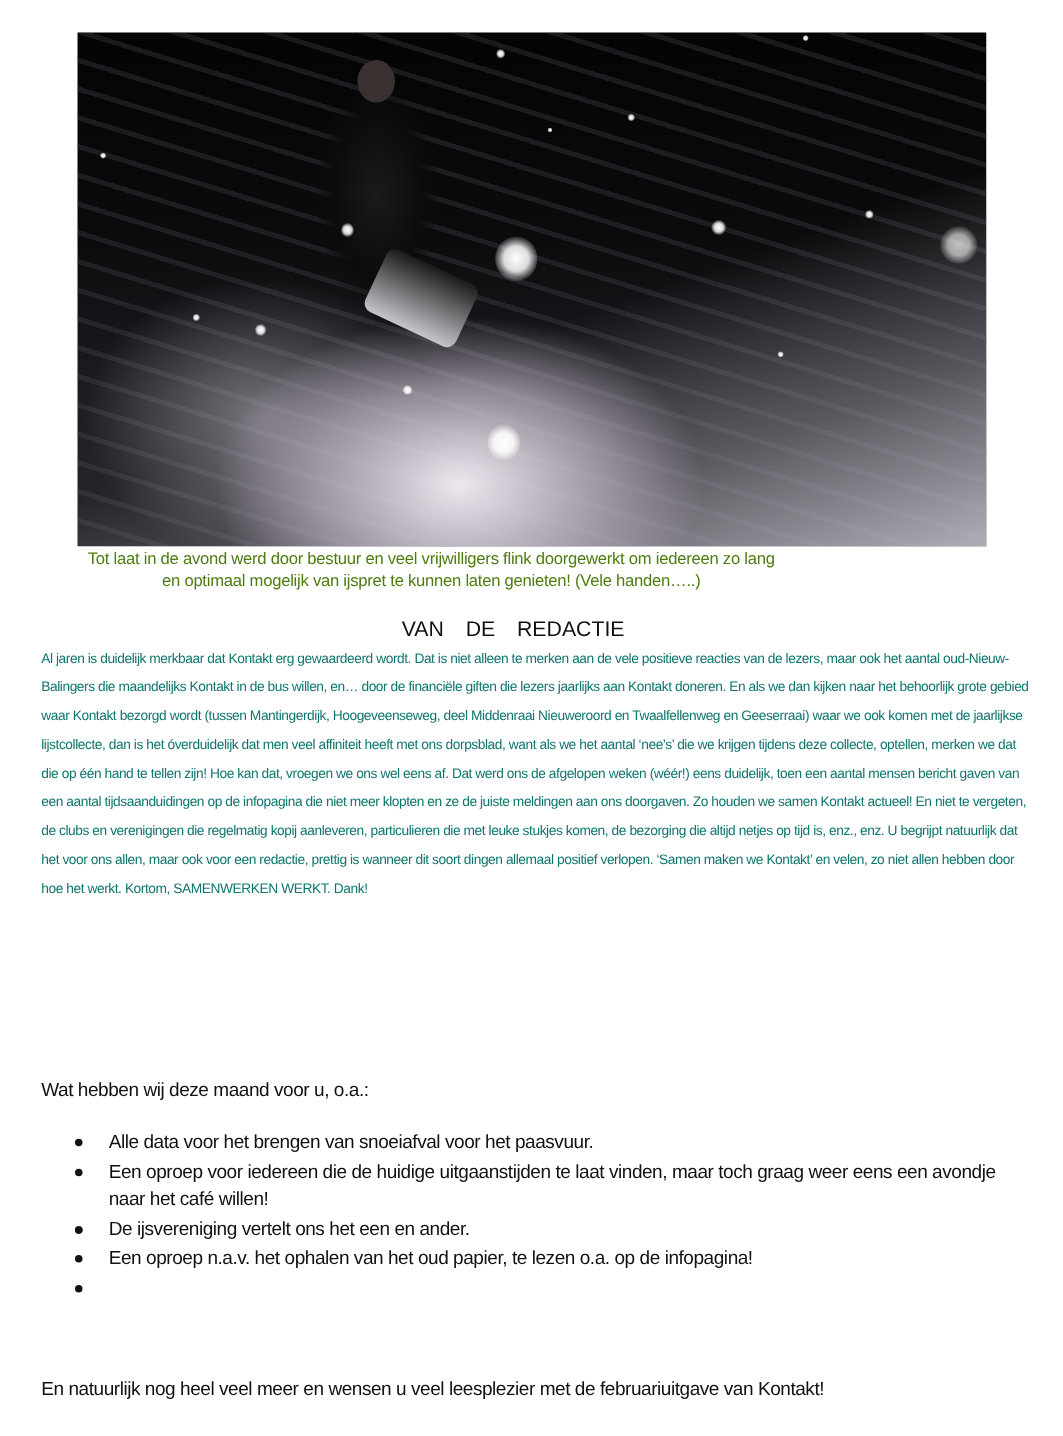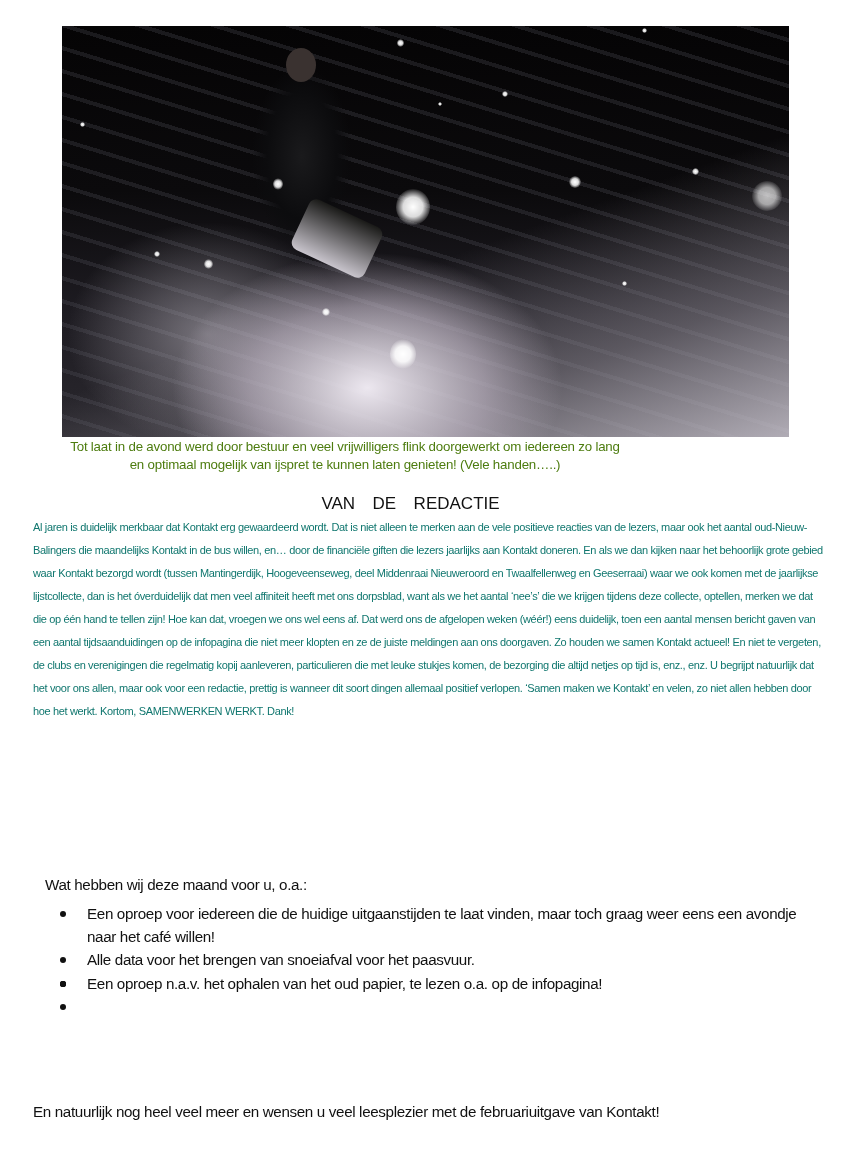--- a/index.html
+++ b/index.html
@@ -43,21 +43,21 @@
     }
     .section-title {
       position: absolute; left: 0; width: 821px; top: 494px;
       text-align: center; font-size: 17px; color: #111; word-spacing: 4px;
     }
     .body-text {
       position: absolute; left: 33px; width: 795px; top: 516px;
       font-size: 11px; line-height: 23px; color: #0f766e; letter-spacing: -0.35px;
       margin: 0;
     }
-    .intro { position: absolute; left: 33px; top: 864px; font-size: 15.2px; color: #111; letter-spacing: -0.35px; margin: 12px; }
+    .intro { position: absolute; left: 33px; top: 864px; font-size: 15.2px; color: #111; letter-spacing: -0.35px; margin: 0; }
     .bullets {
       position: absolute; left: 57px; top: 903px; width: 760px; margin: 0; padding: 0; list-style: none;
       font-size: 15.2px; line-height: 22.5px; color: #111; letter-spacing: -0.35px;
     }
     .bullets li { position: relative; padding-left: 30px; margin: 0 0 1px 0; }
     .bullets .dot {
       position: absolute; left: 3px; top: 8px; width: 6px; height: 6px; border-radius: 50%; background: #111;
     }
     .closing { position: absolute; left: 33px; top: 1103px; font-size: 15.2px; color: #111; letter-spacing: -0.35px; margin: 0; }
   </style>
@@ -90,21 +90,21 @@
   <div>en optimaal mogelijk van ijspret te kunnen laten genieten! (Vele handen…..)</div>
 </div>
 
 <div class="section-title" style="white-space:pre;">VAN  DE  REDACTIE</div>
 
 <p class="body-text">Al jaren is duidelijk merkbaar dat Kontakt erg gewaardeerd wordt. Dat is niet alleen te merken aan de vele positieve  reacties van de lezers, maar ook het aantal oud-Nieuw-Balingers die maandelijks Kontakt in de bus willen, en… door de financiële giften die lezers jaarlijks aan Kontakt doneren. En als we dan kijken naar het behoorlijk grote gebied waar Kontakt bezorgd wordt (tussen Mantingerdijk, Hoogeveenseweg, deel Middenraai Nieuweroord en Twaalfellenweg en Geeserraai) waar we ook komen met de jaarlijkse lijstcollecte, dan is het óverduidelijk dat men veel affiniteit heeft met ons dorpsblad, want als we het aantal ‘nee’s’ die we krijgen tijdens deze collecte, optellen, merken we dat die op één hand te tellen zijn! Hoe kan dat, vroegen we ons wel eens af. Dat werd ons de afgelopen weken (wéér!) eens duidelijk, toen een aantal mensen bericht gaven van een aantal tijdsaanduidingen op de infopagina die niet meer klopten en ze de juiste meldingen aan ons doorgaven. Zo houden we samen Kontakt actueel! En niet te vergeten, de clubs en verenigingen die regelmatig kopij aanleveren, particulieren die met leuke stukjes komen, de bezorging die altijd netjes op tijd is, enz., enz. U begrijpt natuurlijk dat het voor ons allen, maar ook voor een redactie, prettig is wanneer dit soort dingen allemaal positief verlopen. ‘Samen maken we Kontakt’ en velen, zo niet allen hebben door hoe het werkt. Kortom, SAMENWERKEN WERKT. Dank!</p>
 
 <p class="intro">Wat hebben wij deze maand voor u, o.a.:</p>
 
 <ul class="bullets">
+  <li><span class="dot"></span><span>Alle data voor het brengen van snoeiafval  voor het paasvuur.</span></li>
   <li><span class="dot"></span><span>Een oproep voor iedereen die de huidige uitgaanstijden te laat vinden, maar toch graag weer eens een avondje naar het café willen!</span></li>
-  <li><span class="dot"></span><span>Alle data voor het brengen van snoeiafval  voor het paasvuur.</span></li>
   <li><span class="dot"></span></li>
-  <li><span class="dot"></span></li>
+  <li><span class="dot"></span><span>De ijsvereniging vertelt ons het een en ander.</span></li>
   <li><span class="dot"></span><span>Een oproep n.a.v. het ophalen van het oud papier, te lezen o.a. op de infopagina!</span></li>
   <li><span class="dot"></span></li>
 </ul>
 
 <p class="closing">En natuurlijk nog heel veel meer en wensen u veel leesplezier met de februariuitgave van Kontakt!</p>
 
 </body></html>

